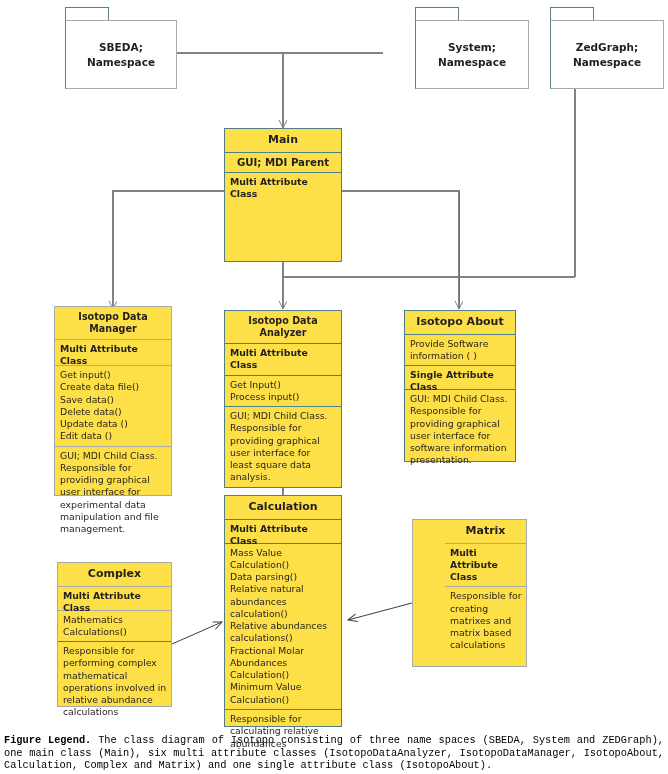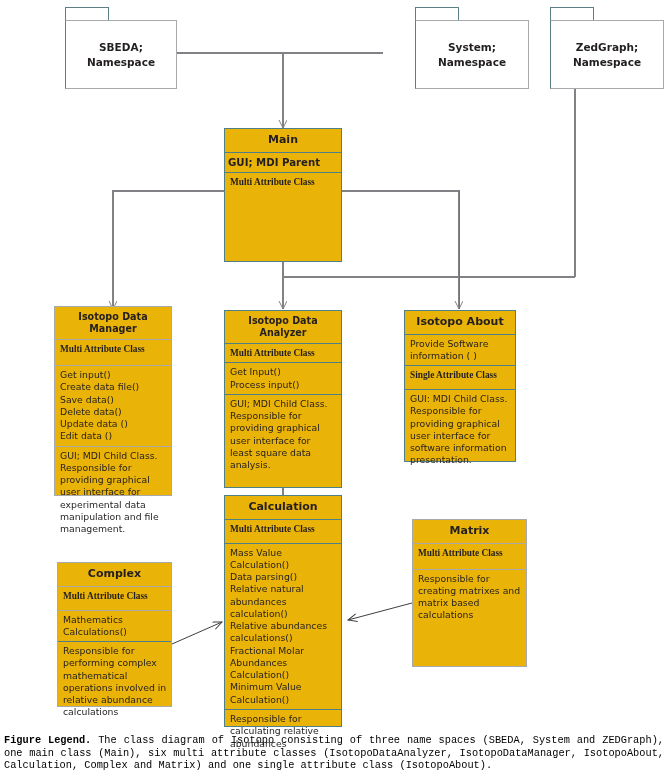--- a/index.html
+++ b/index.html
@@ -63,21 +63,21 @@
     font-weight: bold;
     line-height: 1.35;
     color: #231f20;
   }
 
   
   .cls {
     position: absolute;
     box-sizing: border-box;
     border: 1px solid #a7a9ac;
-    background: #eab308;
+    background: #fde047;
     display: flex;
     flex-direction: column;
   }
   .cls.teal { border-color: #4f7f88; }
   .cls .sec {
     box-sizing: border-box;
     border-bottom: 1px solid #a7a9ac;
     padding: 3px 4px 3px 5px;
     font-size: 9.3px;
     line-height: 1.32;
@@ -86,26 +86,26 @@
   .cls.teal .sec { border-bottom-color: #4f7f88; }
   .cls .sec:last-child { border-bottom: none; }
   .cls .sec.title {
     text-align: center;
     font-weight: bold;
     font-size: 11px;
     padding: 4px 3px 4px 3px;
   }
   .cls .sec.title.small { font-size: 9.6px; line-height: 1.25; }
   .cls .sec.stereo {
-    text-align: left;
+    text-align: center;
     font-weight: bold;
     font-size: 10.2px;
     padding: 3px;
   }
-  .cls .sec.attrs { font-weight: bold; font-family: Liberation Serif, serif; }
+  .cls .sec.attrs { font-weight: bold; }
   .cls .sec.ops { }
   .cls .sec.notes { }
   .cls .sec.grow { flex: 1 1 auto; }
 
   
   #caption {
     position: absolute;
     left: 4px;
     top: 734px;
     width: 660px;
@@ -263,21 +263,21 @@
     <div class="sec ops" style="border-bottom-color:#4f7f88;">Mathematics
 Calculations()</div>
     <div class="sec notes grow">Responsible for
 performing complex
 mathematical
 operations involved in
 relative abundance
 calculations</div>
   </div>
 
-  <div class="cls" style="left:412px; top:519px; width:115px; height:148px;">
+  <div class="cls" style="left:412px; top:519px; width:115px; height:148px;padding-left:32px;">
     <div class="sec title">Matrix</div>
     <div class="sec attrs" style="min-height:26px;">Multi Attribute Class</div>
     <div class="sec notes grow">Responsible for
 creating matrixes and
 matrix based
 calculations</div>
   </div>
 
 </div>
 

